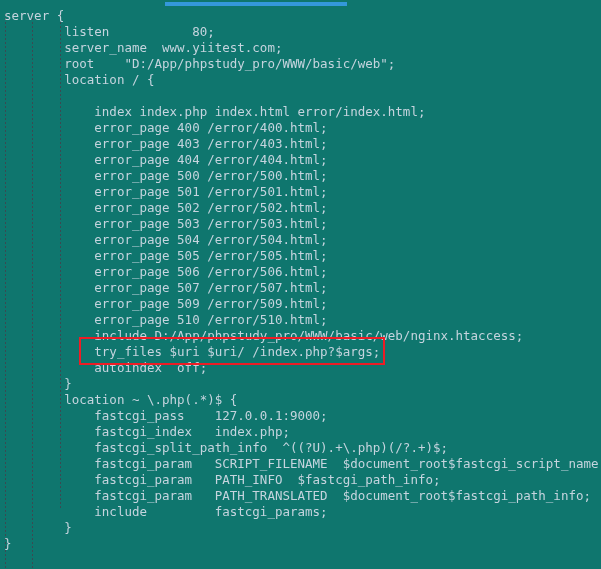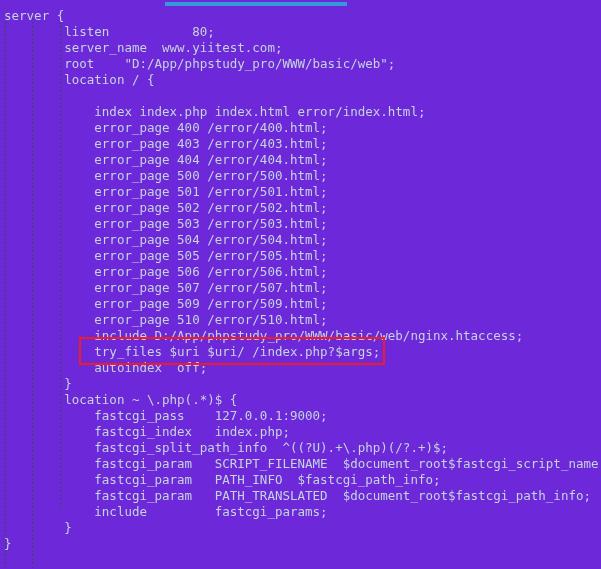--- a/index.html
+++ b/index.html
@@ -7,21 +7,21 @@
     padding: 0;
     background: #1e2c35;
   }
   body {
     font-family: "DejaVu Sans Mono", monospace;
   }
   #editor {
     position: relative;
     width: 601px;
     height: 569px;
-    background: #6d28d9;
+    background: #0f766e;
     overflow: hidden;
   }
   
   #top-bar {
     position: absolute;
     top: 2px;
     left: 165px;
     width: 182px;
     height: 4px;
     background: #3498db;

